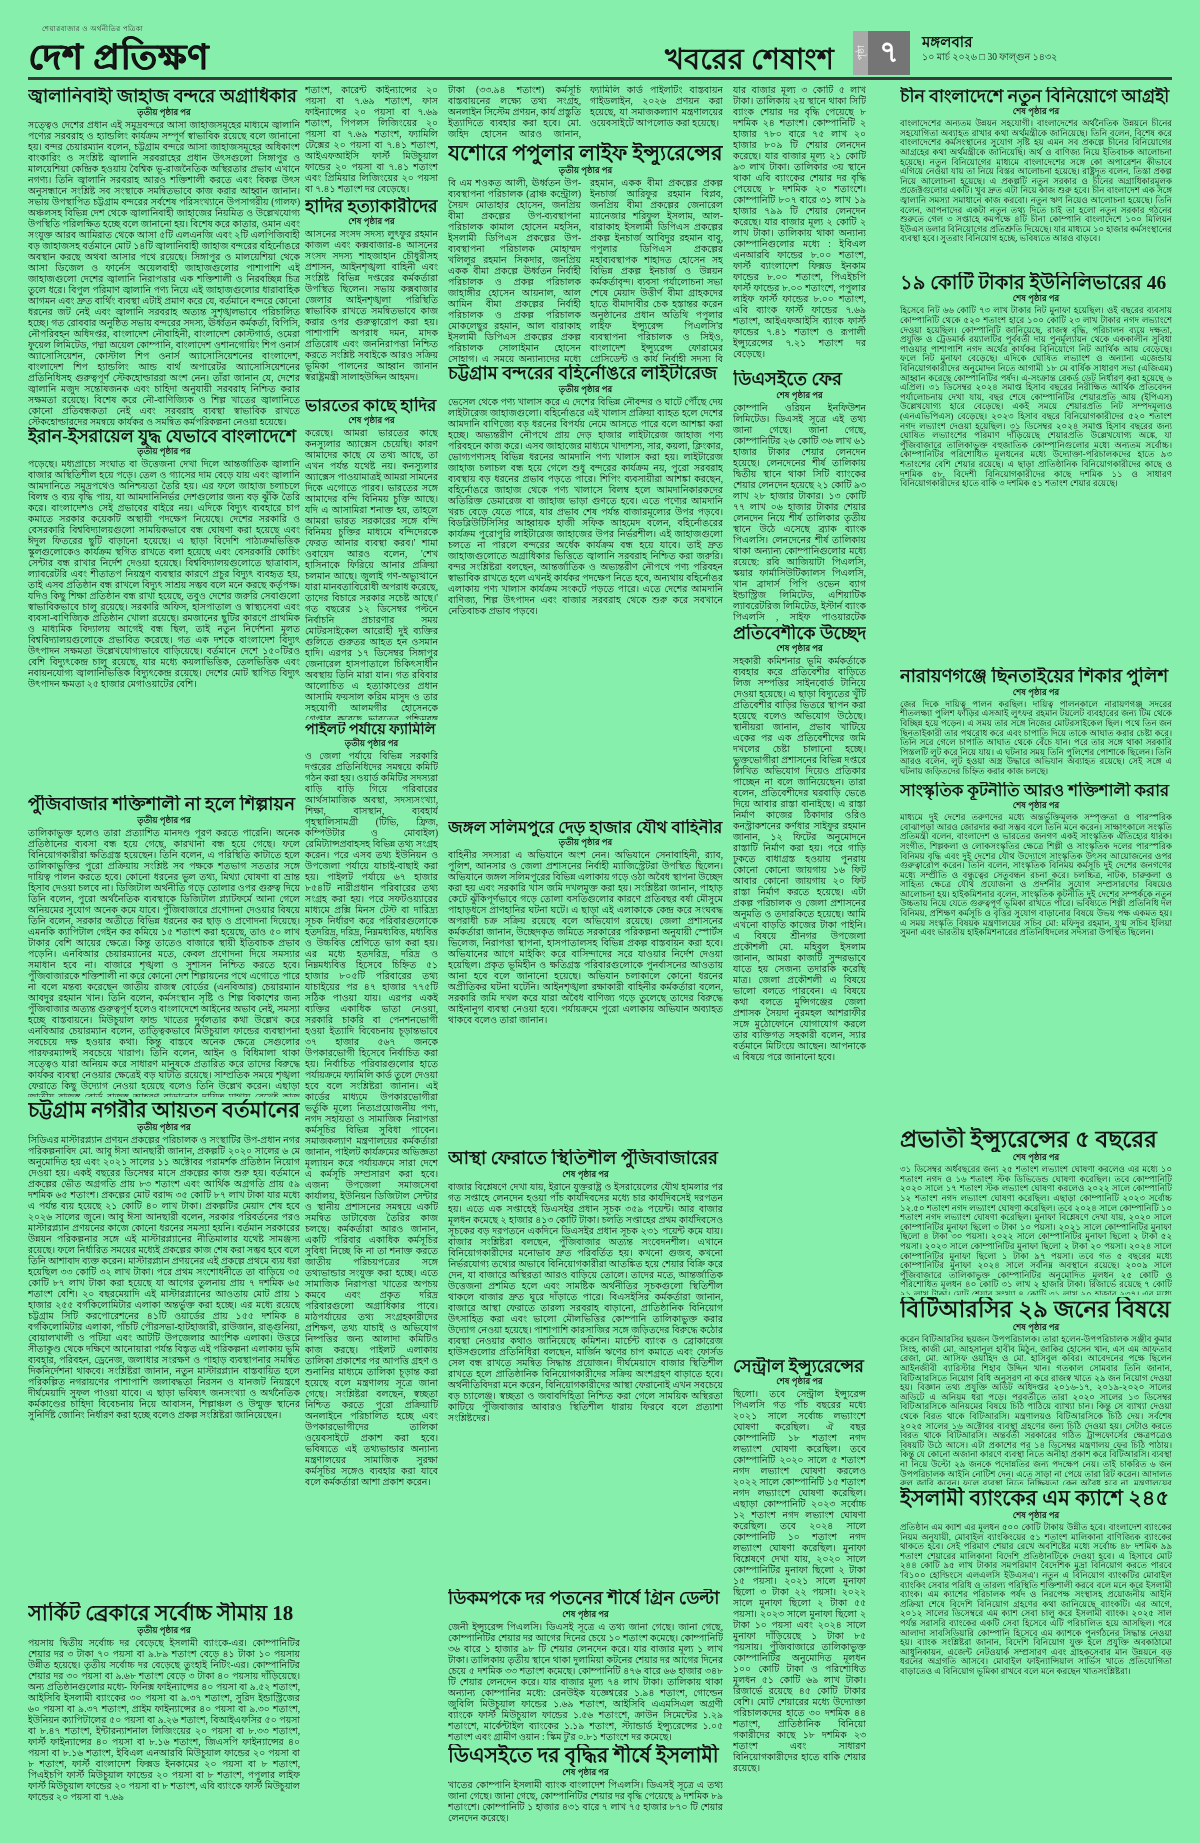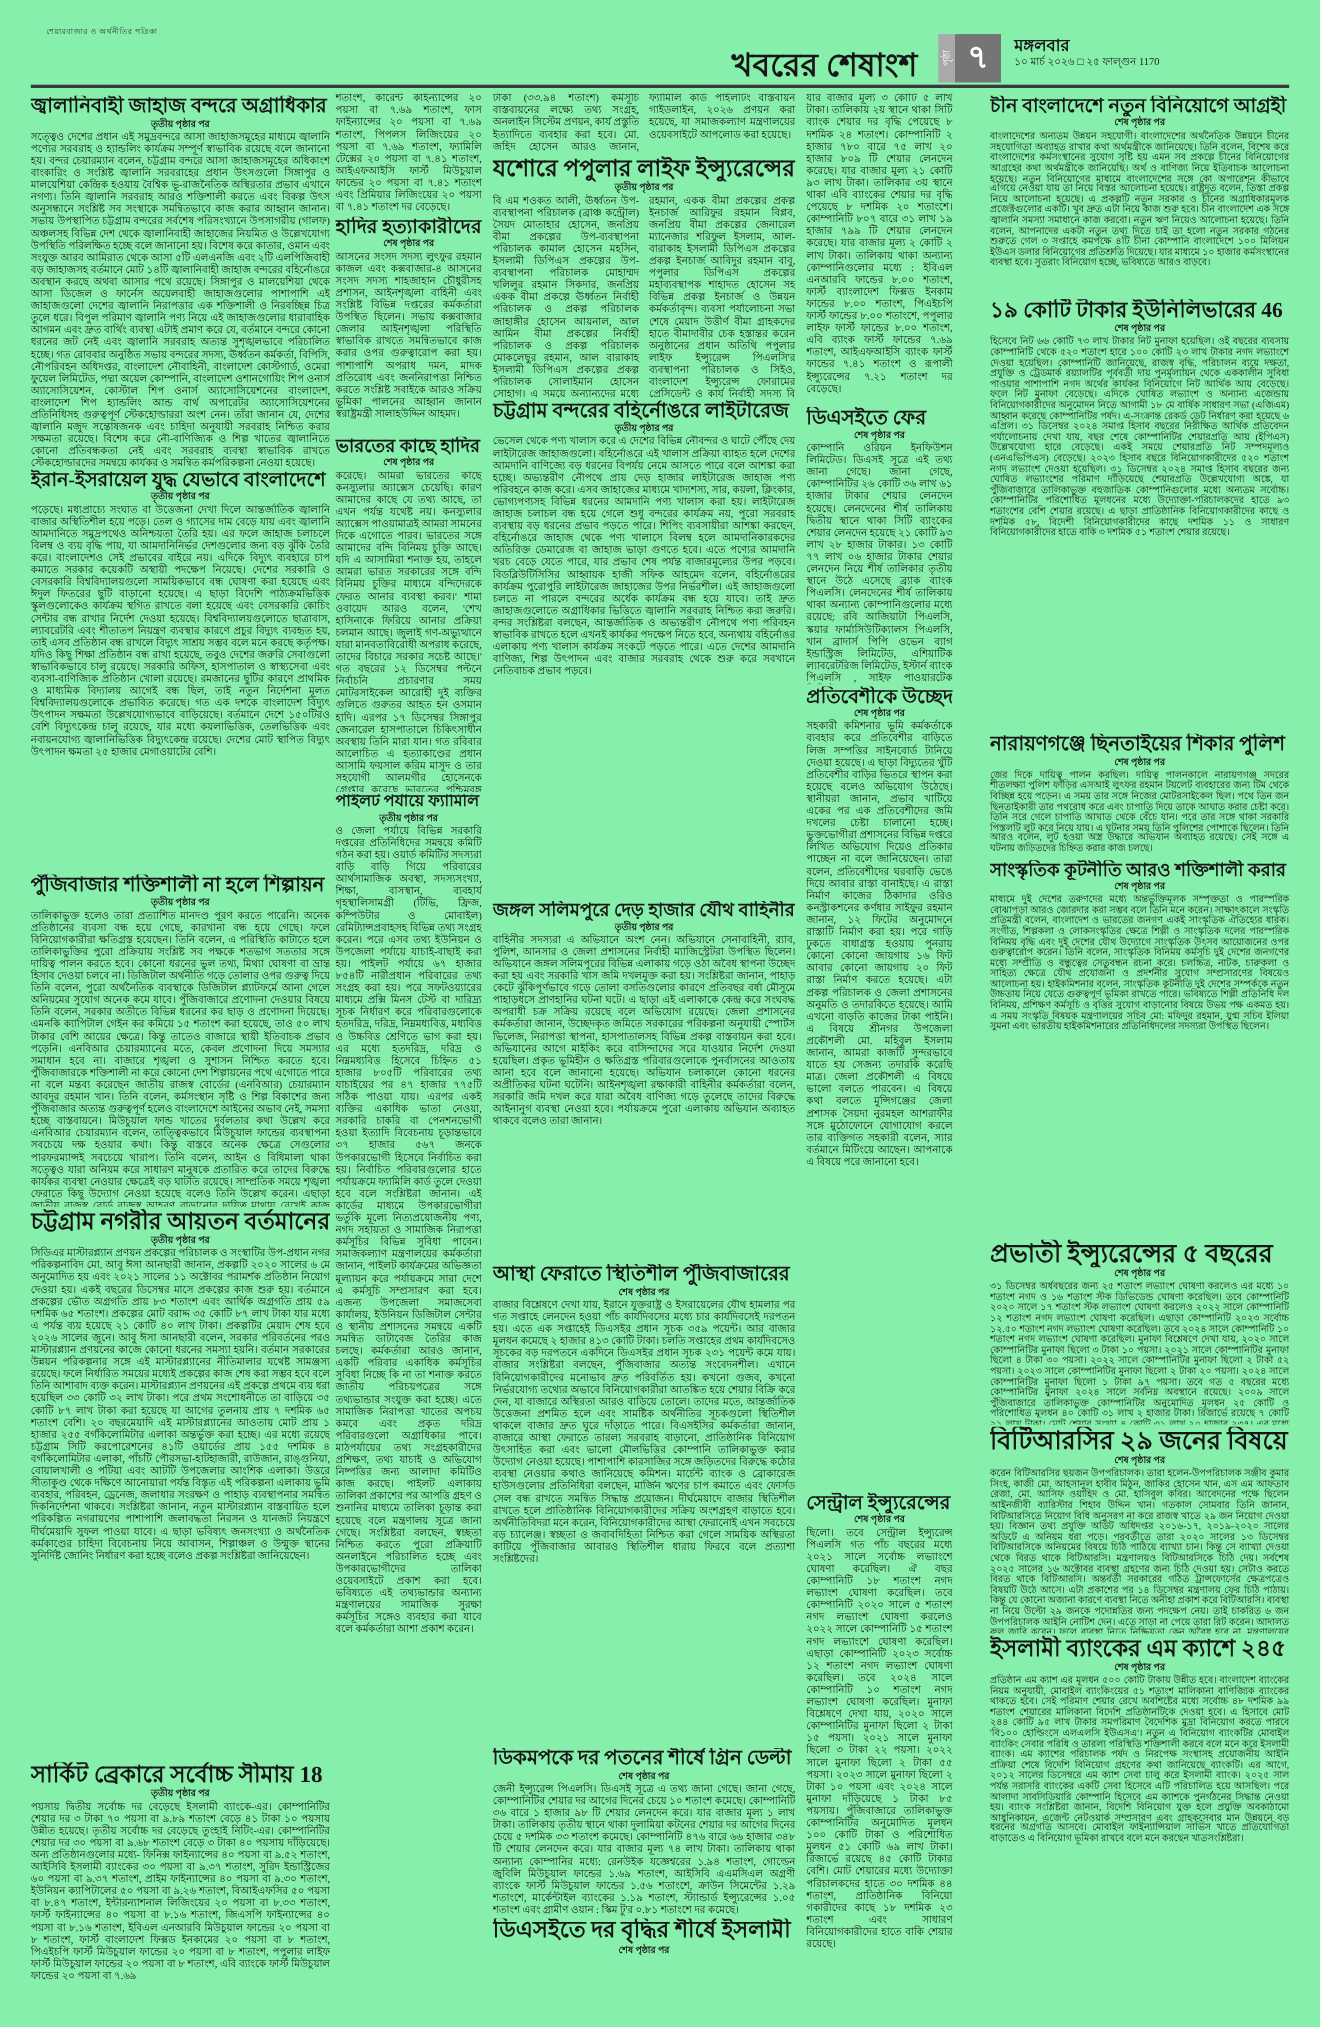--- a/index.html
+++ b/index.html
@@ -42,28 +42,29 @@
   .hD0{height:283px}.hD1{height:254px}.hD2{height:733px}.hD3{height:488px}
   .hE0{height:185px}.hE1{height:395px}.hE2{height:115px}.hE3{height:345px}.hE4{height:170px}.hE5{height:190px}.hE6{height:358px}
 </style>
 </head>
 <body>
 
 <div id="page">
 
   <div id="masthead">
     <div class="tagline">শেয়ারবাজার ও অর্থনীতির পত্রিকা</div>
+    <div class="logo">দেশ প্রতিক্ষণ</div>
     <div class="section-title">খবরের শেষাংশ</div>
     <div class="pagebox">
       <div class="vlabel">পৃষ্ঠা</div>
       <div class="num">৭</div>
     </div>
     <div class="dateblock">
       <div class="weekday">মঙ্গলবার</div>
-      <div class="dateline">১০ মার্চ ২০২৬ □ ২৫ ফাল্গুন 1170</div>
+      <div class="dateline">১০ মার্চ ২০২৬ □ 30 ফাল্গুন ১৪৩২</div>
     </div>
   </div>
   <div id="head-rule"></div>
 
   <div id="blockA" class="block wide">
     <div class="article hA0">
       <div class="hl fit" style="font-size: 18px;">জ্বালানিবাহী জাহাজ বন্দরে অগ্রাধিকার</div>
       <div class="kicker">তৃতীয় পৃষ্ঠার পর</div>
       <div class="body">সত্ত্বেও দেশের প্রধান এই সমুদ্রবন্দরে আসা জাহাজসমূহের মাধ্যমে জ্বালানি পণ্যের সরবরাহ ও হ্যান্ডলিং কার্যক্রম সম্পূর্ণ স্বাভাবিক রয়েছে বলে জানানো হয়। বন্দর চেয়ারম্যান বলেন, চট্টগ্রাম বন্দরে আসা জাহাজসমূহের অধিকাংশ বাংকারিং ও সংশ্লিষ্ট জ্বালানি সরবরাহের প্রধান উৎসগুলো সিঙ্গাপুর ও মালয়েশিয়া কেন্দ্রিক হওয়ায় বৈশ্বিক ভূ-রাজনৈতিক অস্থিরতার প্রভাব এখানে নগণ্য। তিনি জ্বালানি সরবরাহ আরও শক্তিশালী করতে এবং বিকল্প উৎস অনুসন্ধানে সংশ্লিষ্ট সব সংস্থাকে সমন্বিতভাবে কাজ করার আহ্বান জানান। সভায় উপস্থাপিত চট্টগ্রাম বন্দরের সর্বশেষ পরিসংখ্যানে উপসাগরীয় (গালফ) অঞ্চলসহ বিভিন্ন দেশ থেকে জ্বালানিবাহী জাহাজের নিয়মিত ও উল্লেখযোগ্য উপস্থিতি পরিলক্ষিত হচ্ছে বলে জানানো হয়। বিশেষ করে কাতার, ওমান এবং সংযুক্ত আরব আমিরাত থেকে আসা ৫টি এলএনজি এবং ২টি এলপিজিবাহী বড় জাহাজসহ বর্তমানে মোট ১৪টি জ্বালানিবাহী জাহাজ বন্দরের বহির্নোঙরে অবস্থান করছে অথবা আসার পথে রয়েছে। সিঙ্গাপুর ও মালয়েশিয়া থেকে আসা ডিজেল ও ফার্নেস অয়েলবাহী জাহাজগুলোর পাশাপাশি এই জাহাজগুলো দেশের জ্বালানি নিরাপত্তার এক শক্তিশালী ও নিরবচ্ছিন্ন চিত্র তুলে ধরে। বিপুল পরিমাণ জ্বালানি পণ্য নিয়ে এই জাহাজগুলোর ধারাবাহিক আগমন এবং দ্রুত বার্থিং ব্যবস্থা এটাই প্রমাণ করে যে, বর্তমানে বন্দরে কোনো ধরনের জট নেই এবং জ্বালানি সরবরাহ অত্যন্ত সুশৃঙ্খলভাবে পরিচালিত হচ্ছে। গত রোববার অনুষ্ঠিত সভায় বন্দরের সদস্য, ঊর্ধ্বতন কর্মকর্তা, বিপিসি, নৌপরিবহন অধিদপ্তর, বাংলাদেশ নৌবাহিনী, বাংলাদেশ কোস্টগার্ড, ওমেরা ফুয়েল লিমিটেড, পদ্মা অয়েল কোম্পানি, বাংলাদেশ ওশানগোয়িং শিপ ওনার্স অ্যাসোসিয়েশন, কোস্টাল শিপ ওনার্স অ্যাসোসিয়েশনের বাংলাদেশ, বাংলাদেশ শিপ হ্যান্ডলিং আন্ড বার্থ অপারেটর অ্যাসোসিয়েশনের প্রতিনিধিসহ গুরুত্বপূর্ণ স্টেকহোল্ডাররা অংশ নেন। তাঁরা জানান যে, দেশের জ্বালানি মজুদ সন্তোষজনক এবং চাহিদা অনুযায়ী সরবরাহ নিশ্চিত করার সক্ষমতা রয়েছে। বিশেষ করে নৌ-বাণিজ্যিক ও শিল্প খাতের জ্বালানিতে কোনো প্রতিবন্ধকতা নেই এবং সরবরাহ ব্যবস্থা স্বাভাবিক রাখতে স্টেকহোল্ডারদের সমন্বয়ে কার্যকর ও সমন্বিত কর্মপরিকল্পনা নেওয়া হয়েছে।</div>
     </div>
@@ -135,20 +136,21 @@
       <div class="body">বাজার বিশ্লেষণে দেখা যায়, ইরানে যুক্তরাষ্ট্র ও ইসরায়েলের যৌথ হামলার পর গত সপ্তাহে লেনদেন হওয়া পাঁচ কার্যদিবসের মধ্যে চার কার্যদিবসেই দরপতন হয়। এতে এক সপ্তাহেই ডিএসইর প্রধান সূচক ৩৫৯ পয়েন্ট। আর বাজার মূলধন কমেছে ২ হাজার ৪১৩ কোটি টাকা। চলতি সপ্তাহের প্রথম কার্যদিবসেও সূচকের বড় দরপতনে একদিনে ডিএসইর প্রধান সূচক ২৩১ পয়েন্ট কমে যায়। বাজার সংশ্লিষ্টরা বলছেন, পুঁজিবাজার অত্যন্ত সংবেদনশীল। এখানে বিনিয়োগকারীদের মনোভাব দ্রুত পরিবর্তিত হয়। কখনো গুজব, কখনো নির্ভরযোগ্য তথ্যের অভাবে বিনিয়োগকারীরা আতঙ্কিত হয়ে শেয়ার বিক্রি করে দেন, যা বাজারে অস্থিরতা আরও বাড়িয়ে তোলে। তাদের মতে, আন্তর্জাতিক উত্তেজনা প্রশমিত হলে এবং সামষ্টিক অর্থনীতির সূচকগুলো স্থিতিশীল থাকলে বাজার দ্রুত ঘুরে দাঁড়াতে পারে। বিএসইসির কর্মকর্তারা জানান, বাজারে আস্থা ফেরাতে তারল্য সরবরাহ বাড়ানো, প্রাতিষ্ঠানিক বিনিয়োগ উৎসাহিত করা এবং ভালো মৌলভিত্তির কোম্পানি তালিকাভুক্ত করার উদ্যোগ নেওয়া হয়েছে। পাশাপাশি কারসাজির সঙ্গে জড়িতদের বিরুদ্ধে কঠোর ব্যবস্থা নেওয়ার কথাও জানিয়েছে কমিশন। মার্চেন্ট ব্যাংক ও ব্রোকারেজ হাউসগুলোর প্রতিনিধিরা বলছেন, মার্জিন ঋণের চাপ কমাতে এবং ফোর্সড সেল বন্ধ রাখতে সমন্বিত সিদ্ধান্ত প্রয়োজন। দীর্ঘমেয়াদে বাজার স্থিতিশীল রাখতে হলে প্রাতিষ্ঠানিক বিনিয়োগকারীদের সক্রিয় অংশগ্রহণ বাড়াতে হবে। অর্থনীতিবিদরা মনে করেন, বিনিয়োগকারীদের আস্থা ফেরানোই এখন সবচেয়ে বড় চ্যালেঞ্জ। স্বচ্ছতা ও জবাবদিহিতা নিশ্চিত করা গেলে সাময়িক অস্থিরতা কাটিয়ে পুঁজিবাজার আবারও স্থিতিশীল ধারায় ফিরবে বলে প্রত্যাশা সংশ্লিষ্টদের।</div>
     </div>
     <div class="article hC5">
       <div class="hl fit" style="font-size: 18px;">ডিকমপকে দর পতনের শীর্ষে গ্রিন ডেল্টা</div>
       <div class="kicker">শেষ পৃষ্ঠার পর</div>
       <div class="body">জেনী ইন্স্যুরেন্স পিএলসি। ডিএসই সূত্রে এ তথ্য জানা গেছে। জানা গেছে, কোম্পানিটির শেয়ার দর আগের দিনের চেয়ে ১০ শতাংশ কমেছে। কোম্পানিটি ৩৬ বারে ১ হাজার ৯৮ টি শেয়ার লেনদেন করে। যার বাজার মূল্য ১ লাখ টাকা। তালিকায় তৃতীয় স্থানে থাকা দুলামিয়া কটনের শেয়ার দর আগের দিনের চেয়ে ৫ দশমিক ৩৩ শতাংশ কমেছে। কোম্পানিটি ৪৭৬ বারে ৬৬ হাজার ৩৪৮ টি শেয়ার লেনদেন করে। যার বাজার মূল্য ৭৪ লাখ টাকা। তালিকায় থাকা অন্যান্য কোম্পানির মধ্যে: রেনউইক যজ্ঞেশ্বরের ১.৯৪ শতাংশ, গোল্ডেন জুবিলি মিউচুয়াল ফান্ডের ১.৬৯ শতাংশ, আইসিবি এএমসিএল অগ্রণী ব্যাংকে ফার্স্ট মিউচুয়াল ফান্ডের ১.৫৬ শতাংশে, ক্রাউন সিমেন্টের ১.২৯ শতাংশে, মার্কেন্টাইল ব্যাংকের ১.১৯ শতাংশ, স্ট্যান্ডার্ড ইন্স্যুরেন্সের ১.০৫ শতাংশ এবং গ্রামীণ ওয়ান : স্কিম টু'র ০.৮১ শতাংশে দর কমেছে।</div>
     </div>
     <div class="article hC6">
       <div class="hl fit" style="font-size: 20.5px;">ডিএসইতে দর বৃদ্ধির শীর্ষে ইসলামী</div>
       <div class="kicker">শেষ পৃষ্ঠার পর</div>
+      <div class="body">খাতের কোম্পানি ইসলামী ব্যাংক বাংলাদেশ পিএলসি। ডিএসই সূত্রে এ তথ্য জানা গেছে। জানা গেছে, কোম্পানিটির শেয়ার দর বৃদ্ধি পেয়েছে ৯ দশমিক ৮৯ শতাংশে। কোম্পানিটি ১ হাজার ৪৩১ বারে ৭ লাখ ৭৫ হাজার ৮৭০ টি শেয়ার লেনদেন করেছে।</div>
     </div>
   </div>
 
   <div id="blockD" class="block narrow">
     <div class="article hD0">
       <div class="body">যার বাজার মূল্য ৩ কোটি ৫ লাখ টাকা। তালিকায় ২য় স্থানে থাকা সিটি ব্যাংক শেয়ার দর বৃদ্ধি পেয়েছে ৮ দশমিক ২৪ শতাংশ। কোম্পানিটি ২ হাজার ৭৮০ বারে ৭৫ লাখ ২০ হাজার ৮০৯ টি শেয়ার লেনদেন করেছে। যার বাজার মূল্য ২১ কোটি ৯৩ লাখ টাকা। তালিকার ৩য় স্থানে থাকা এবি ব্যাংকের শেয়ার দর বৃদ্ধি পেয়েছে ৮ দশমিক ২০ শতাংশে। কোম্পানিটি ৮০৭ বারে ৩১ লাখ ১৯ হাজার ৭৯৯ টি শেয়ার লেনদেন করেছে। যার বাজার মূল্য ২ কোটি ২ লাখ টাকা। তালিকায় থাকা অন্যান্য কোম্পানিগুলোর মধ্যে : ইবিএল এনআরবি ফান্ডের ৮.০০ শতাংশ, ফার্স্ট ব্যাংলাদেশ ফিক্সড ইনকাম ফান্ডের ৮.০০ শতাংশ, পিএইচপি ফার্স্ট ফান্ডের ৮.০০ শতাংশে, পপুলার লাইফ ফার্স্ট ফান্ডের ৮.০০ শতাংশ, এবি ব্যাংক ফার্স্ট ফান্ডের ৭.৬৯ শতাংশ, আইএফআইসি ব্যাংক ফার্স্ট ফান্ডের ৭.৪১ শতাংশ ও রূপালী ইন্স্যুরেন্সের ৭.২১ শতাংশ দর বেড়েছে।</div>
     </div>
     <div class="article hD1">
       <div class="hl fit">ডিএসইতে ফের</div>
       <div class="kicker">শেষ পৃষ্ঠার পর</div>

